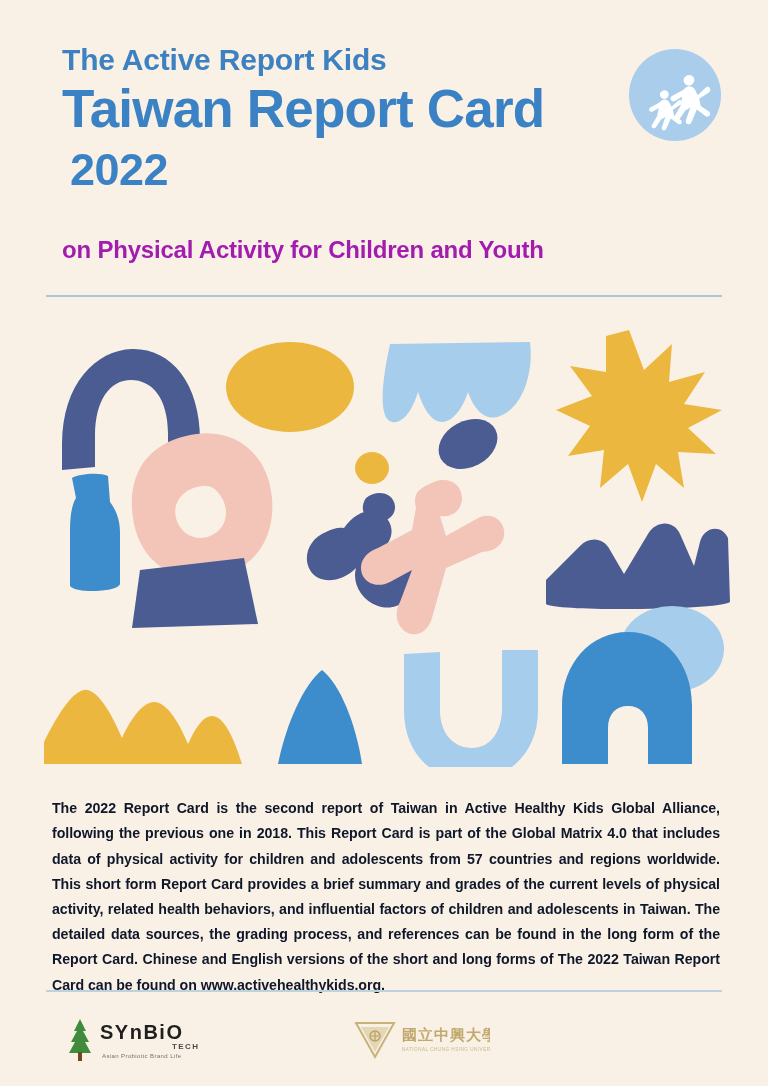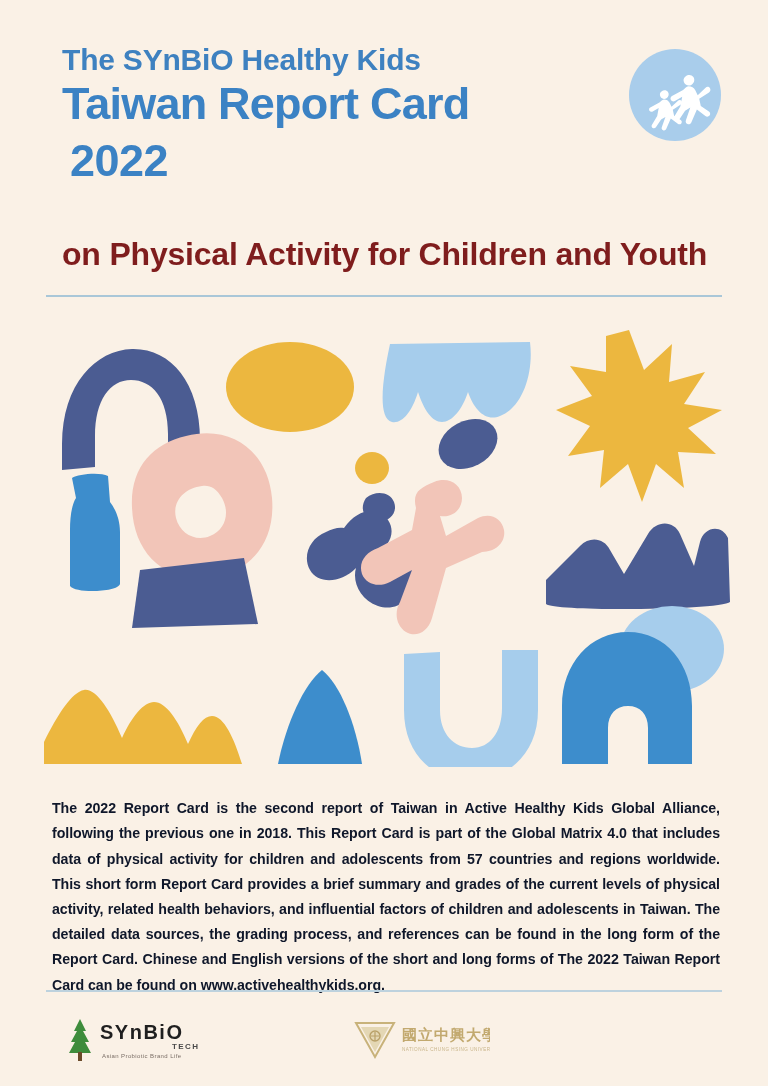--- a/index.html
+++ b/index.html
@@ -38,43 +38,43 @@
   .kicker {
     font-size: 30px;
     font-weight: 700;
     color: #3E81C0;
     letter-spacing: -0.2px;
     line-height: 1.05;
     margin: 0 0 4px 0;
     white-space: nowrap;
   }
   .main-title {
-    font-size: 45px;
+    font-size: 53px;
     font-weight: 700;
     color: #3B82C4;
     letter-spacing: -0.8px;
     line-height: 1.08;
     margin: 0;
     white-space: nowrap;
   }
   .year {
     font-size: 45px;
     font-weight: 700;
     color: #3B82C4;
     letter-spacing: -0.5px;
     line-height: 1.12;
     margin: 8px;
   }
   .subtitle {
     position: absolute;
     left: 62px;
     top: 236px;
-    font-size: 32px;
-    font-weight: 700;
-    color: #7f1d1d;
+    font-size: 24px;
+    font-weight: 700;
+    color: #a21caf;
     letter-spacing: -0.2px;
     white-space: nowrap;
   }
 
   .logo-badge {
     position: absolute;
     right: 46px;
     top: 48px;
     width: 94px;
     height: 94px;
@@ -142,21 +142,21 @@
   .slot-4 { left: 480px; width: 80px; }
 </style>
 </head>
 <body>
 
 <div class="page">
 
   <div class="header">
 
     <div class="title-block">
-      <div class="kicker">The SYnBiO Healthy Kids</div>
+      <div class="kicker">The Active Report Kids</div>
       <div class="main-title">Taiwan Report Card</div>
       <div class="year">2022</div>
     </div>
 
     <div class="subtitle">on Physical Activity for Children and Youth</div>
 
     <div class="logo-badge">
       <svg viewBox="0 0 94 94" width="94" height="94" aria-hidden="true">
         <circle cx="47" cy="47" r="46" fill="#A9CDEB"></circle>
 

